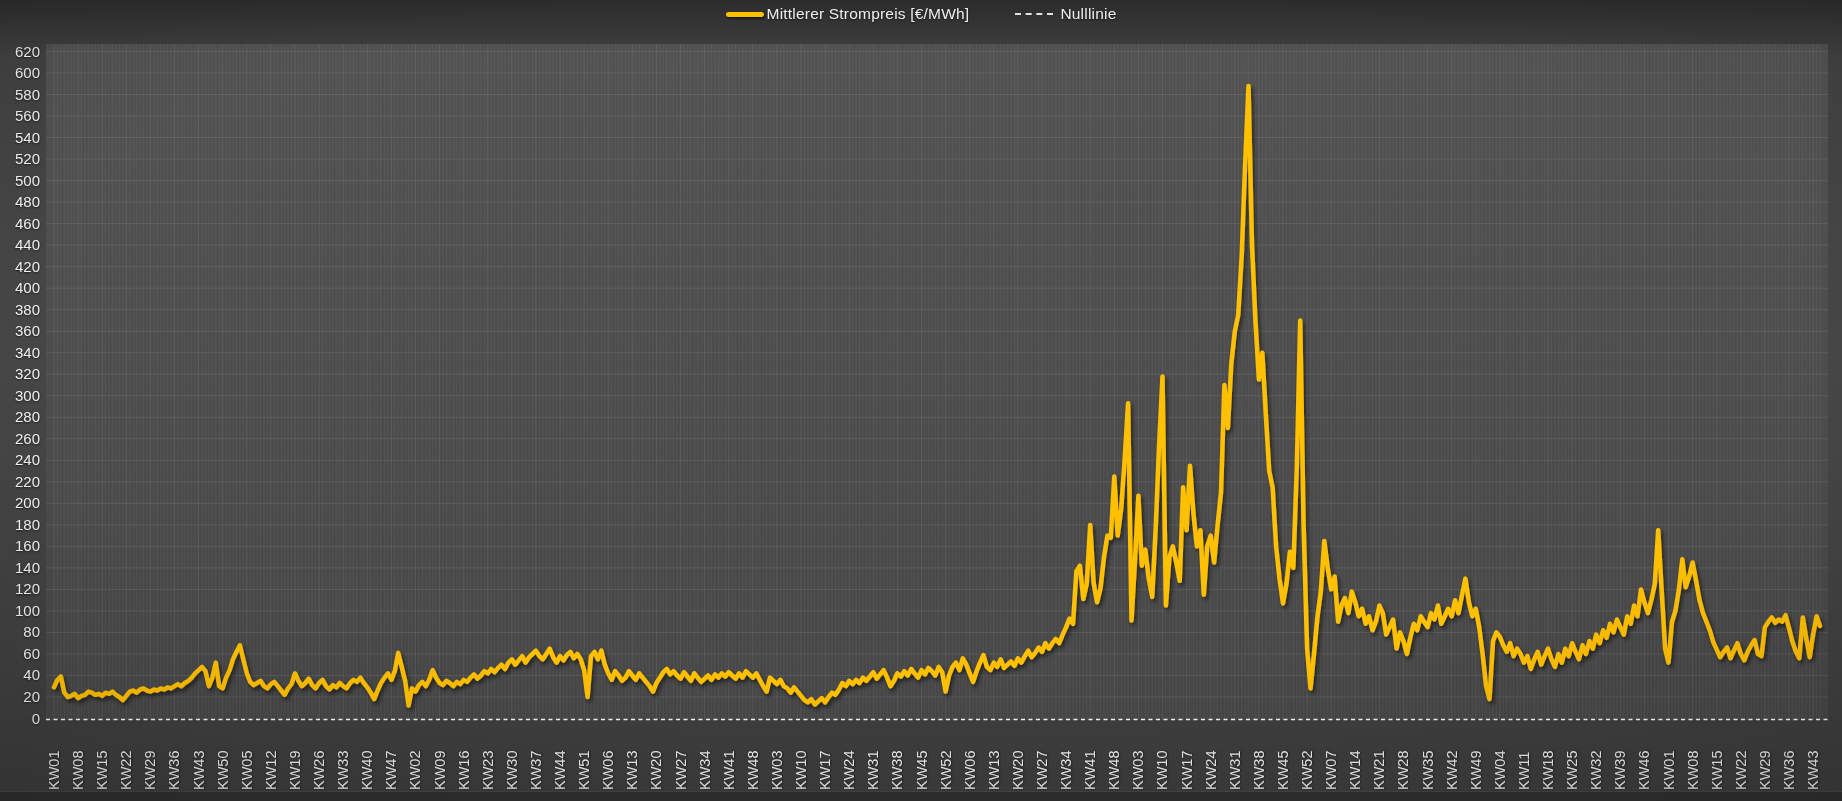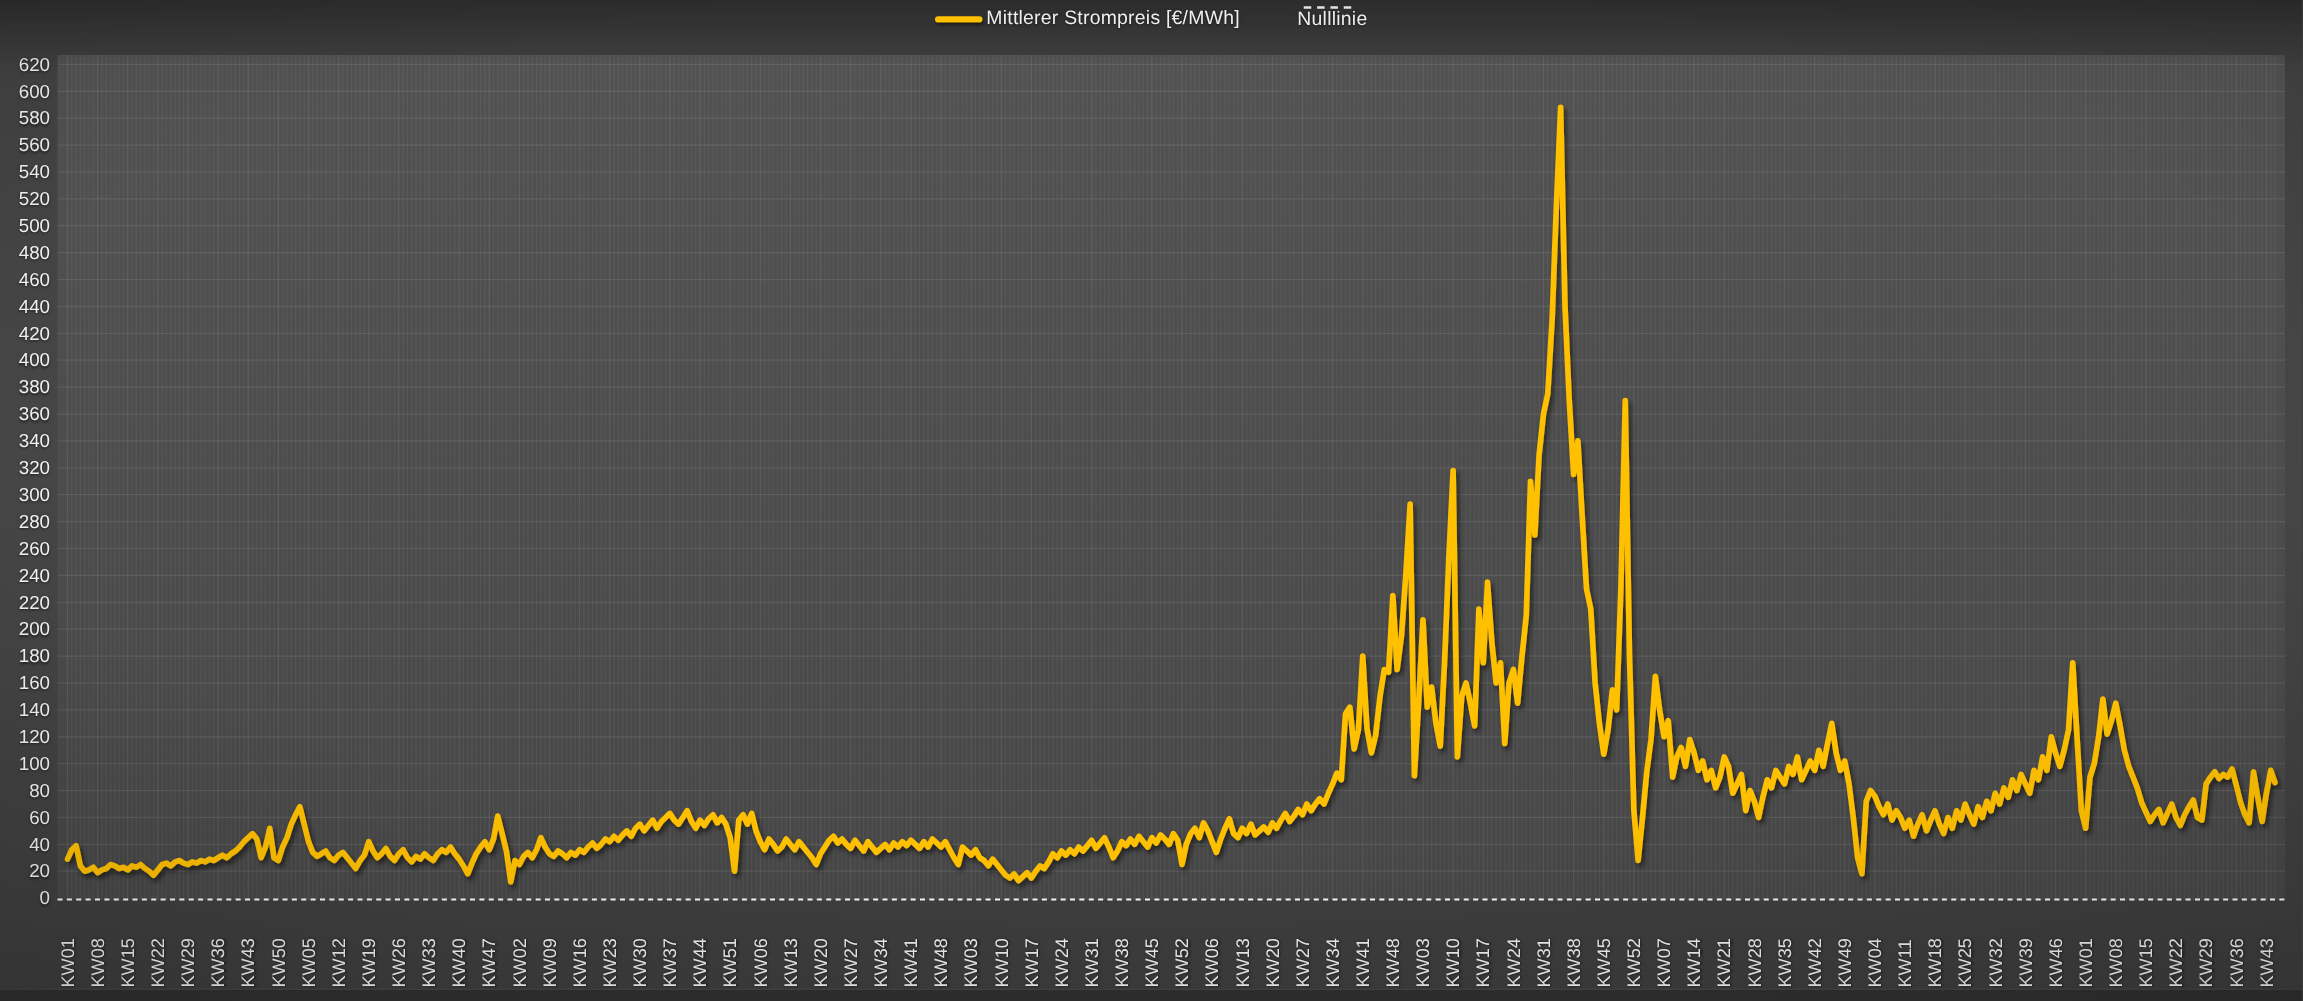--- a/index.html
+++ b/index.html
@@ -20,21 +20,21 @@
     display: flex; justify-content: center; align-items: center;
     z-index: 6;
   }
   .legend-item {
     display: flex; align-items: center;
     color: #EFEFEF; font-size: 15.5px;
     text-shadow: 0 1px 2px rgba(0,0,0,0.55);
     letter-spacing: 0.2px;
     text-align: center;
   }
-  .legend-item + .legend-item { margin-left: 46px; flex-direction: column; }
+  .legend-item + .legend-item { margin-left: 46px; }
   .swatch-line {
     display: inline-block; width: 38px; height: 5px;
     border-radius: 3px; background: #FFC000;
     box-shadow: 1px 2px 2px rgba(0,0,0,0.45);
     margin-right: 3px;
   }
   .swatch-dash {
     display: inline-block; width: 38px; height: 0;
     border-top: 2px dashed #E3E3E3;
     margin-right: 7px;

